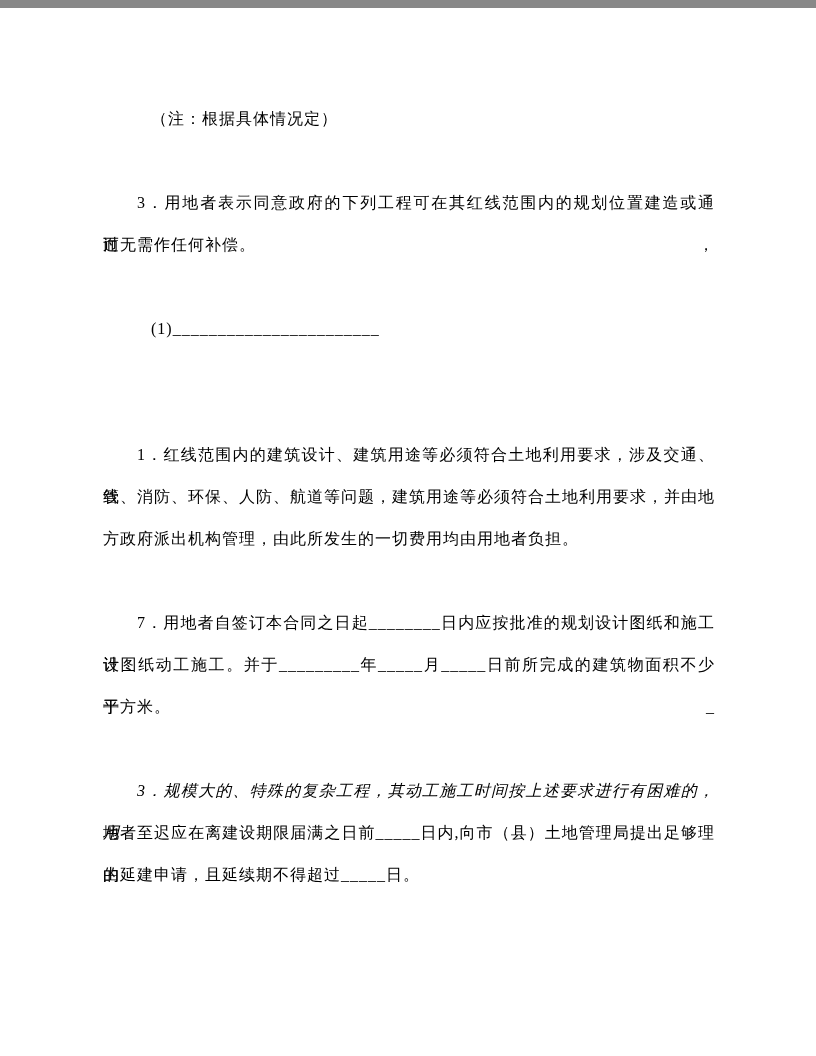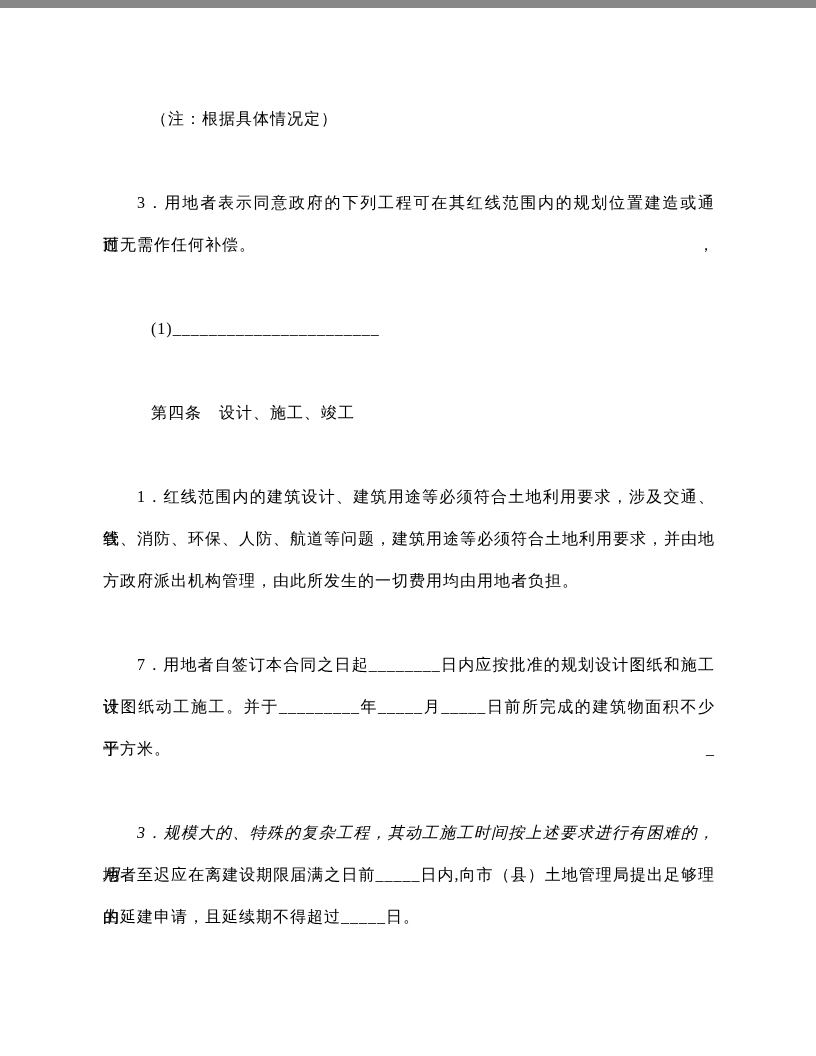--- a/index.html
+++ b/index.html
@@ -56,23 +56,20 @@
       <div class="spacer"></div>
       <div class="para">
         <div class="line fill" style="text-indent: 34px;">3．用地者表示同意政府的下列工程可在其红线范围内的规划位置建造或通过，</div>
         <div class="line">而无需作任何补偿。</div>
       </div>
       <div class="spacer"></div>
       <div class="para">
         <div class="line" style="text-indent: 48px;">(1)_______________________</div>
       </div>
       <div class="spacer"></div>
-      <div class="para">
-        <div class="line" style="text-indent: 48px;">第四条　设计、施工、竣工</div>
-      </div>
       <div class="spacer"></div>
       <div class="para">
         <div class="line fill" style="text-indent: 34px;">1．红线范围内的建筑设计、建筑用途等必须符合土地利用要求，涉及交通、管</div>
         <div class="line fill">线、消防、环保、人防、航道等问题，建筑用途等必须符合土地利用要求，并由地</div>
         <div class="line">方政府派出机构管理，由此所发生的一切费用均由用地者负担。</div>
       </div>
       <div class="spacer"></div>
       <div class="para">
         <div class="line fill" style="text-indent: 34px;">7．用地者自签订本合同之日起________日内应按批准的规划设计图纸和施工设</div>
         <div class="line fill">计图纸动工施工。并于_________年_____月_____日前所完成的建筑物面积不少于_</div>

